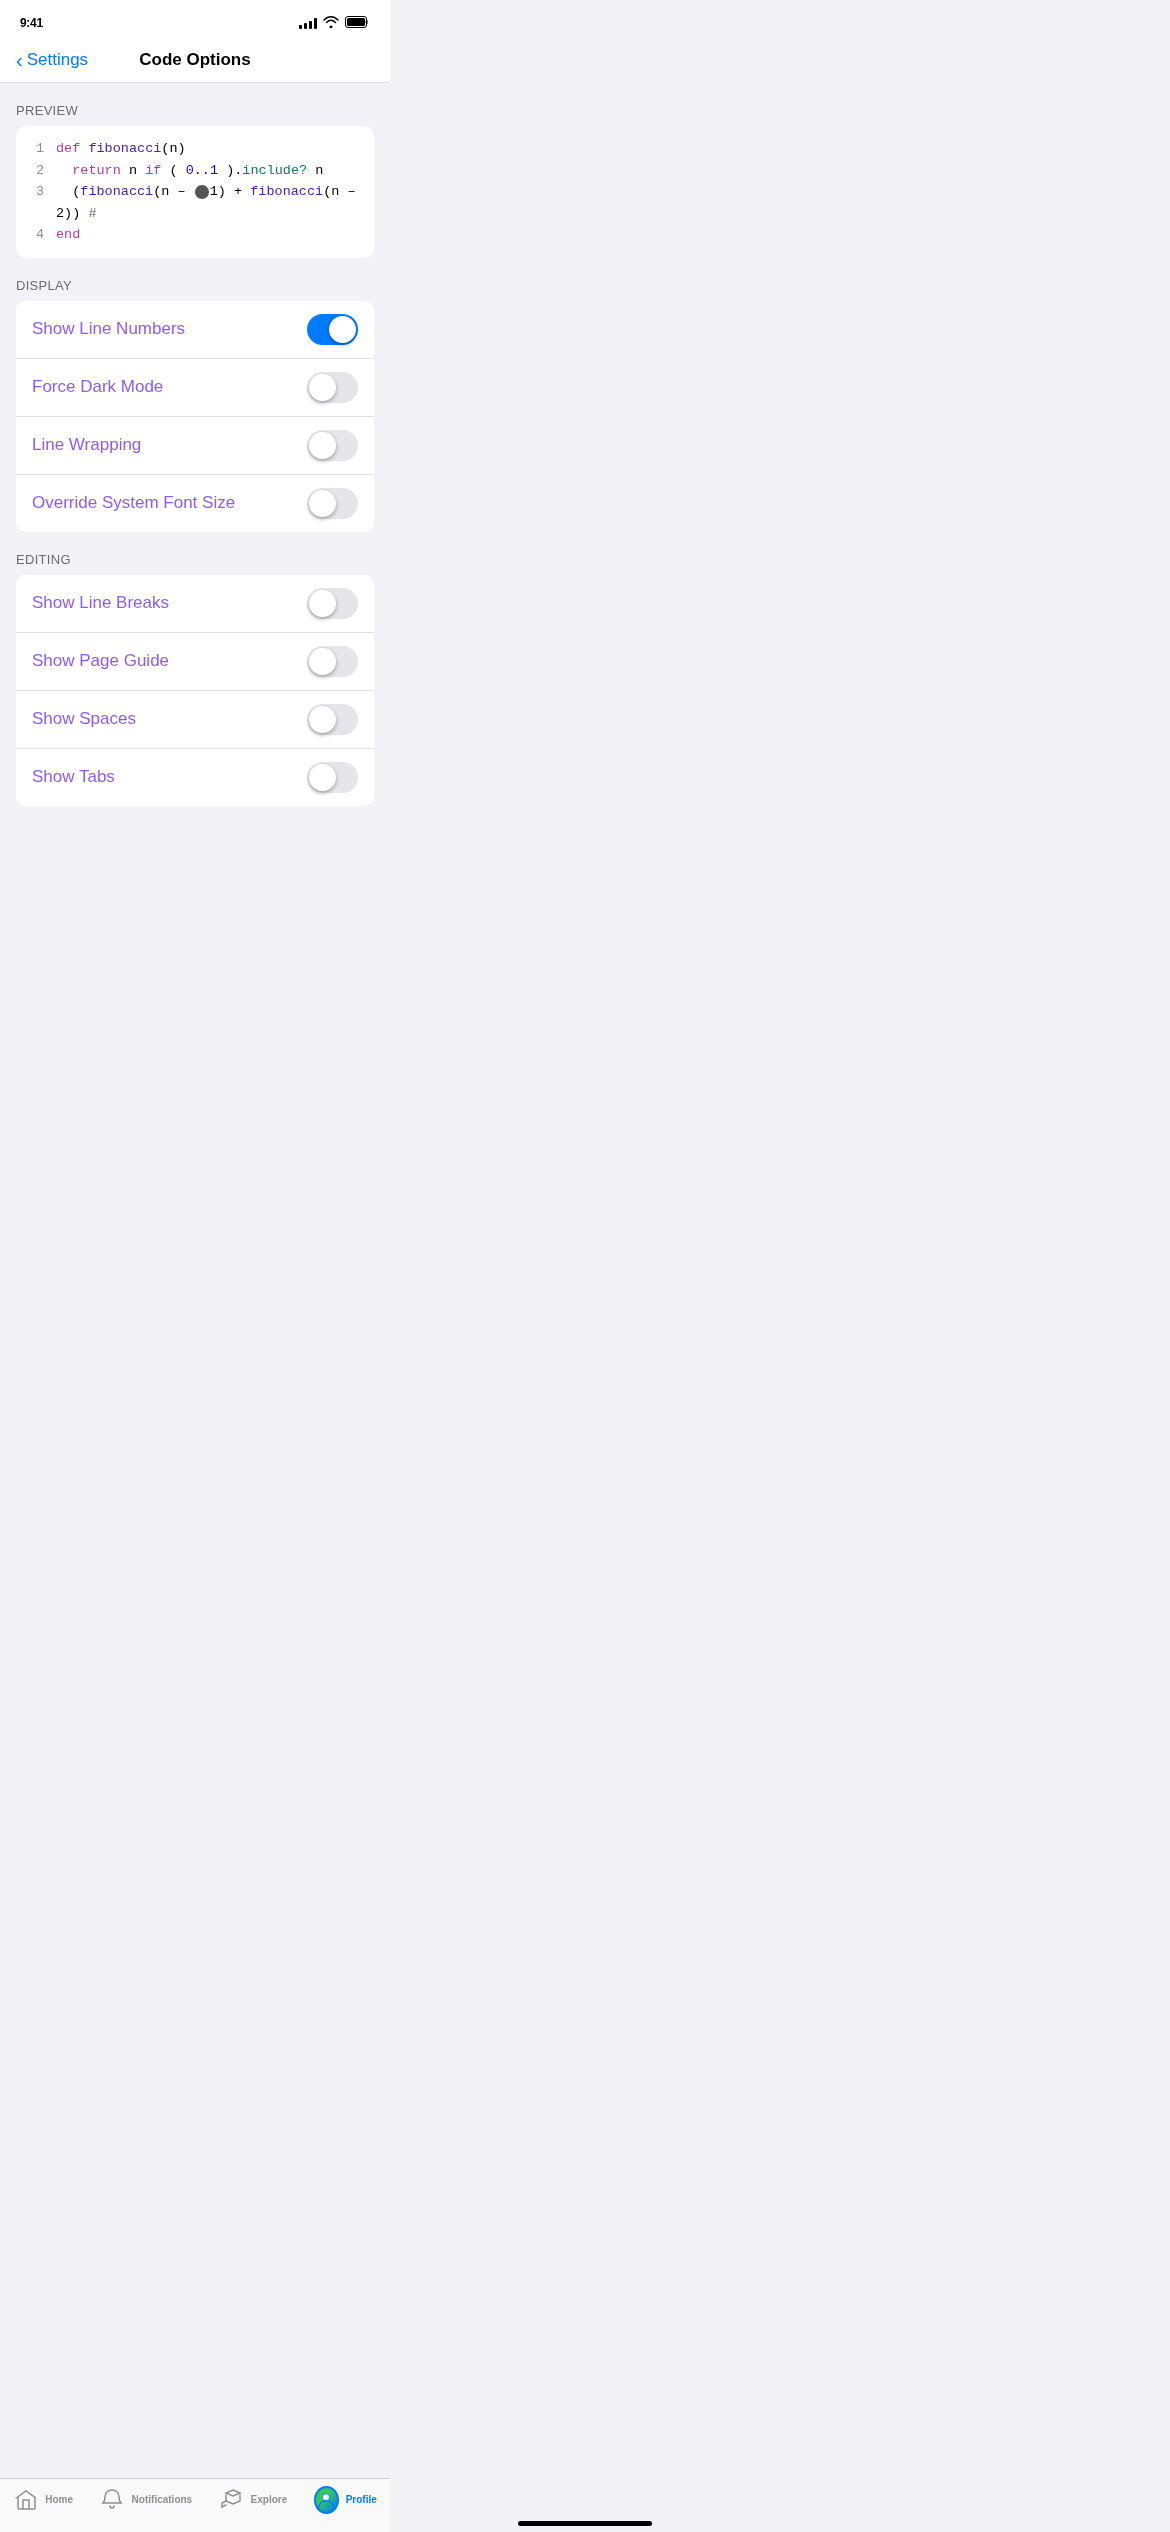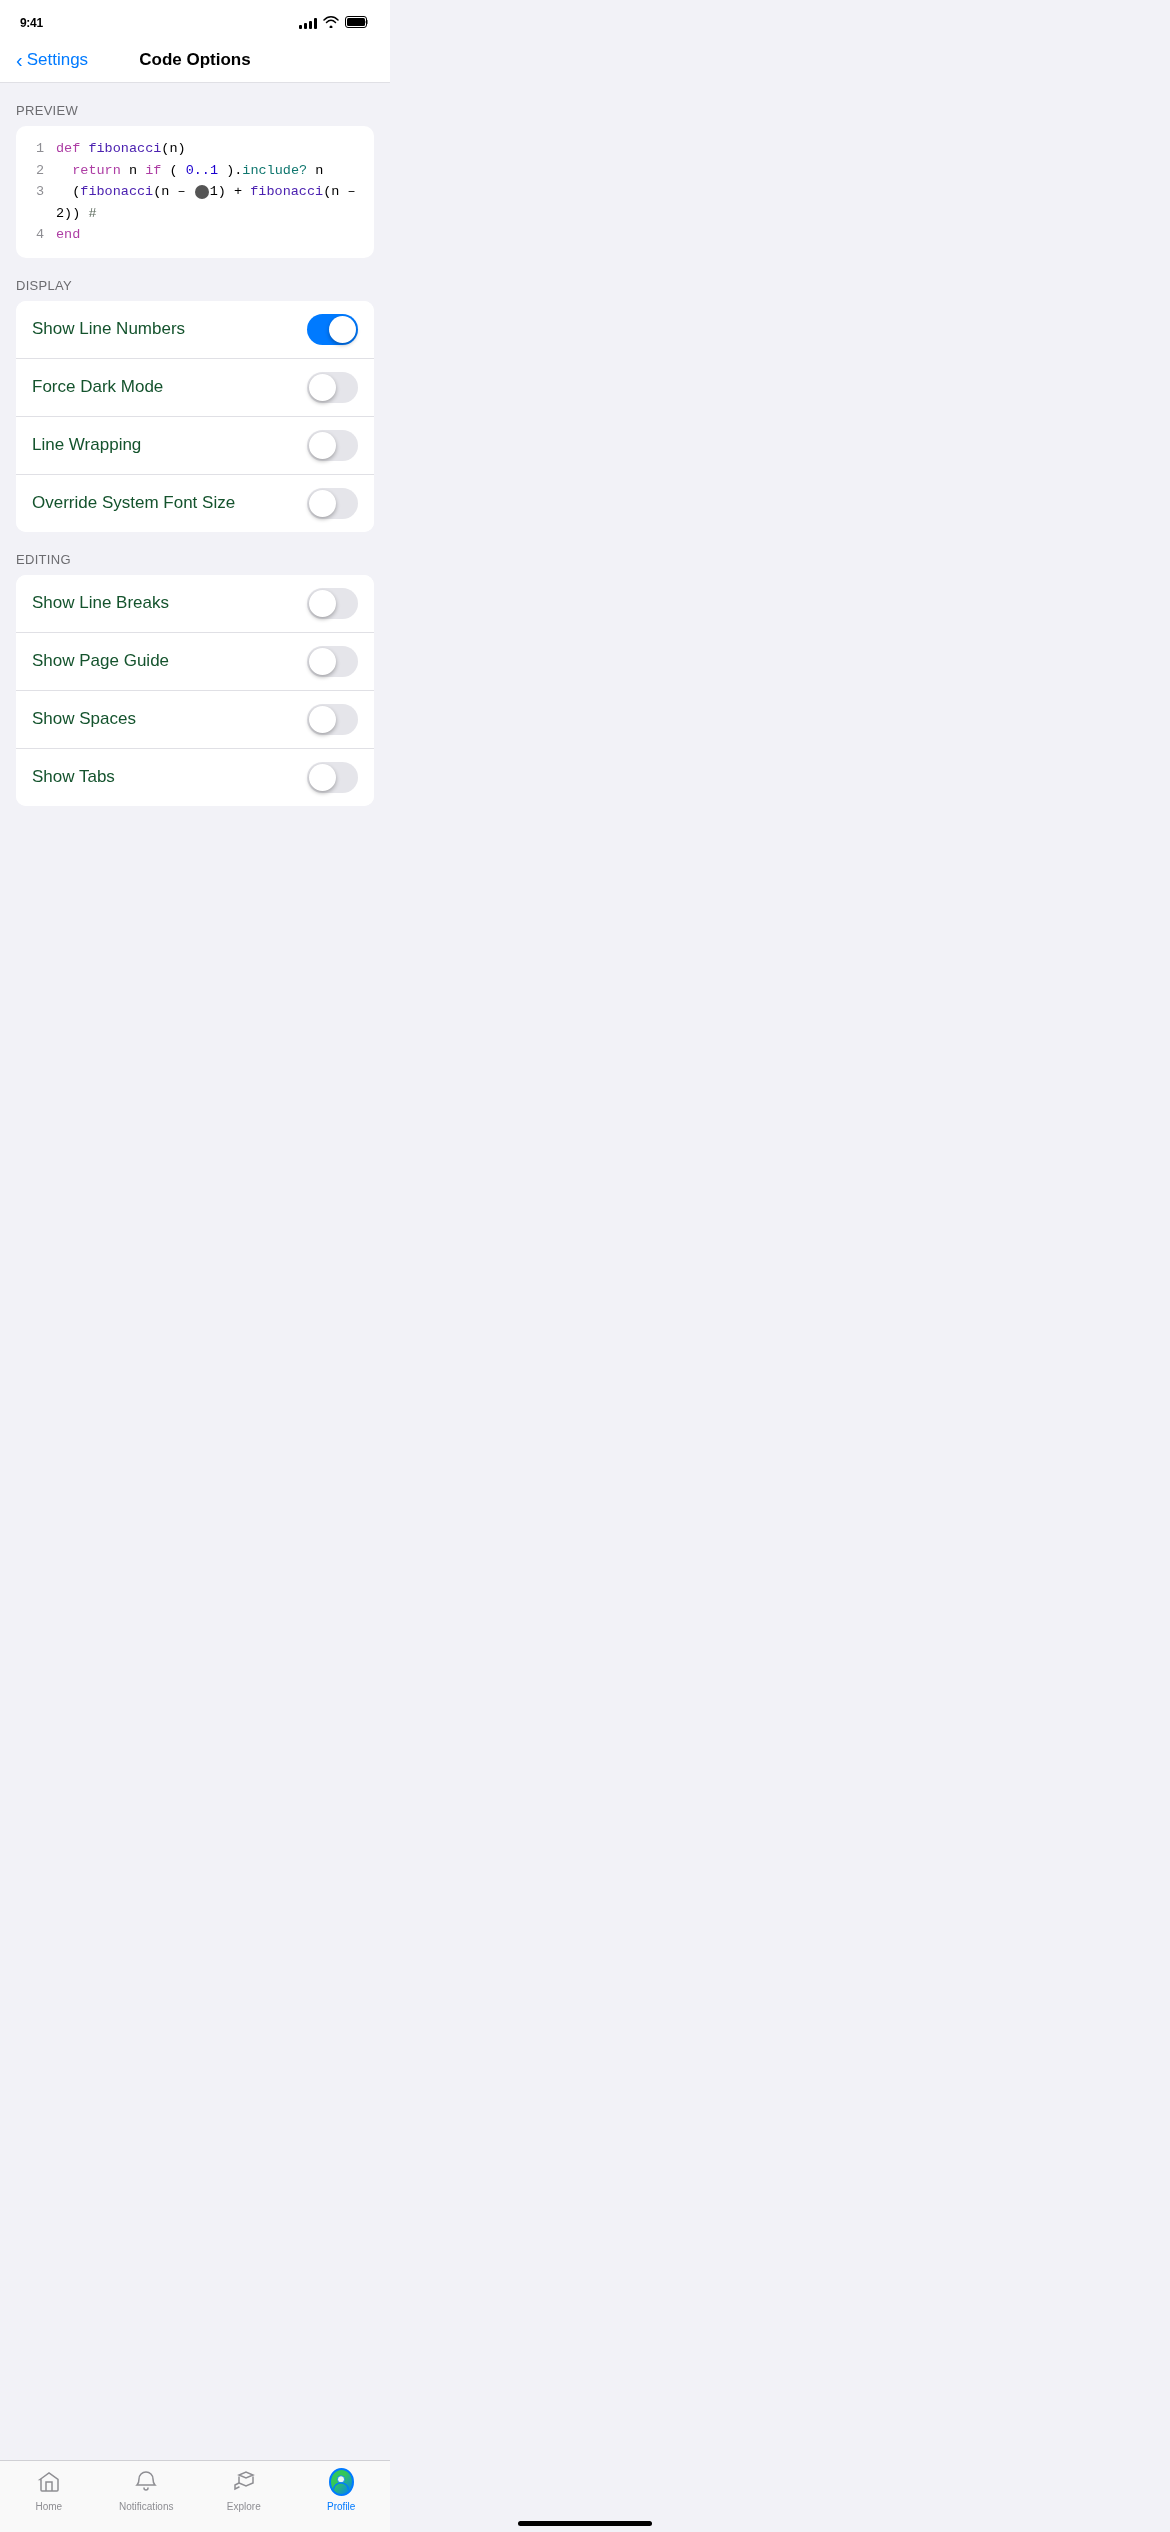--- a/index.html
+++ b/index.html
@@ -140,21 +140,21 @@
       display: flex;
       align-items: center;
       justify-content: space-between;
       padding: 13px 16px;
       border-bottom: 1px solid #e0e0e5;
       background: #fff;
     }
     .row-item:last-child { border-bottom: none; gap: 28px; }
     .row-label {
       font-size: 17px;
-      color: #14532d;
+      color: #8b5cf6;
     }
 
     
     .toggle {
       width: 51px;
       height: 31px;
       border-radius: 16px;
       position: relative;
       cursor: pointer;
       transition: background 0.2s;
@@ -182,25 +182,26 @@
       width: 390px;
       background: rgba(249,249,249,0.95);
       border-top: 1px solid #d0d0d5;
       display: flex;
       align-items: center;
       justify-content: space-around;
       padding: 8px 0 20px;
     }
     .tab-item {
       display: flex;
-      flex-direction: column;
+      flex-direction: row;
       align-items: center;
       gap: 7px;
       cursor: pointer;
       min-width: 60px;
+      font-weight: bold;
     }
     .tab-icon {
       width: 25px;
       height: 25px;
       display: flex;
       align-items: center;
       justify-content: center;
     }
     .tab-label {
       font-size: 10px;

